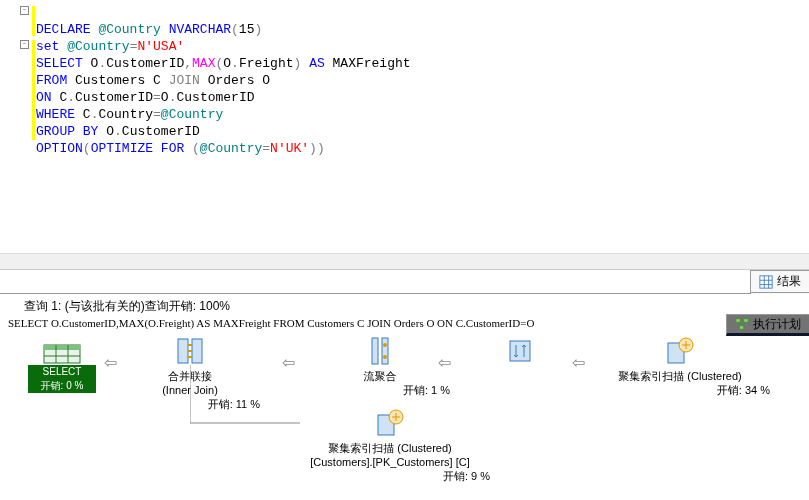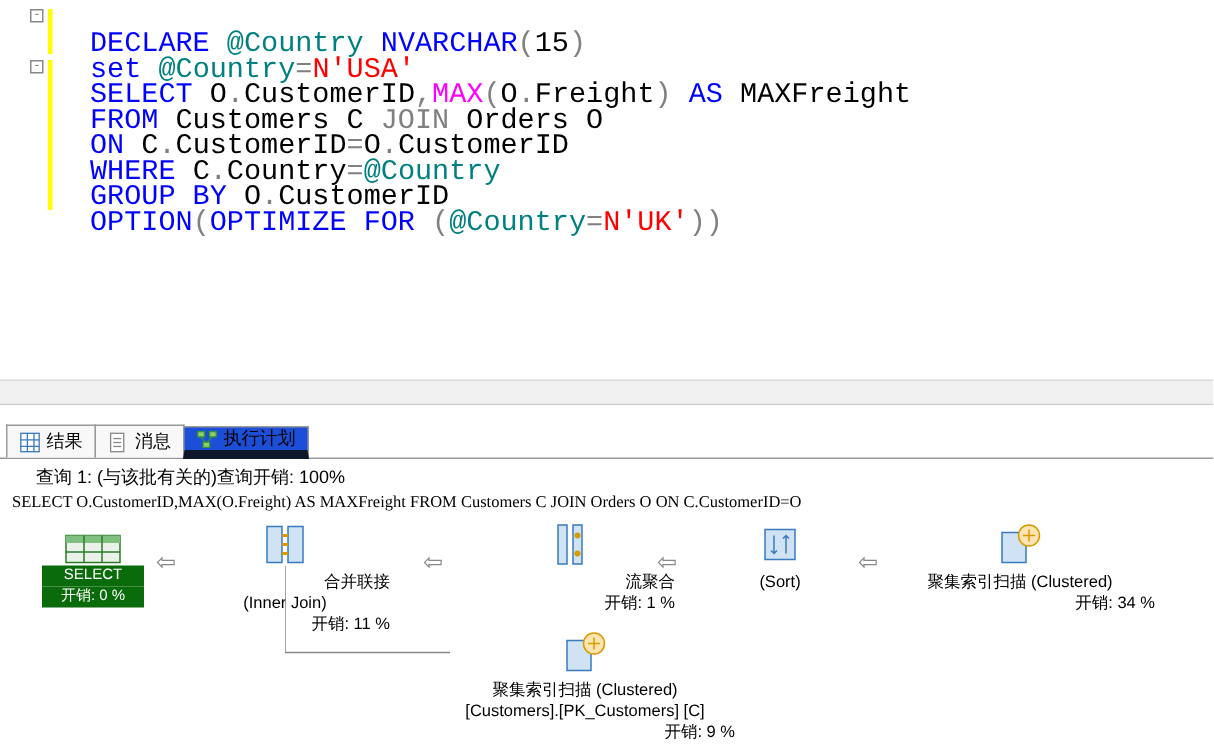--- a/index.html
+++ b/index.html
@@ -18,22 +18,21 @@
     background: #fff;
     position: relative;
     overflow: hidden;
     border-bottom: 1px solid #ccc;
   }
   .code-area {
     position: absolute;
     top: 4px; left: 36px;
     white-space: pre;
     line-height: 17px;
-    font-size: 19px;
-    padding-left: 24px;
+    font-size: 13px;
   }
   .gutter {
     position: absolute;
     left: 20px; top: 0;
     width: 16px;
     height: 270px;
   }
   .gutter .fold {
     position: absolute;
     width: 9px; height: 9px;
@@ -62,45 +61,46 @@
     height: 16px;
     background: #f0f0f0;
     border-top: 1px solid #ddd;
   }
   .hscroll .thumb {
     position: absolute;
     left: 0; top: 0;
     width: 420px; height: 14px;
   }
   .tabs-bar {
-    height: 36px;
+    height: 24px;
     background: #fff;
     border-bottom: 1px solid #999;
     display: flex;
     align-items: flex-end;
     padding-left: 4px;
     font-family: "Microsoft YaHei", sans-serif;
     font-size: 12px;
+    flex-direction: column;
   }
   .tab {
     display: flex;
     align-items: center;
     padding: 2px 8px;
     border: 1px solid #999;
     border-bottom: none;
     background: #f8f8f8;
     margin-right: -1px;
     height: 22px;
     cursor: pointer;
   }
   .tab.active {
-    background: #1d4ed8;
+    background: #737373;
     position: relative;
     z-index: 2;
-    border-bottom: 6px solid #0f172a;
+    border-bottom: 3px solid #0f172a;
     margin-bottom: -1px;
   }
   .tab .ticon {
     width: 14px; height: 14px;
     margin-right: 4px;
     display: inline-block;
   }
   .plan-pane {
     flex: 1;
     background: #fff;
@@ -128,21 +128,21 @@
     width: 140px;
     text-align: center;
     font-size: 11px;
     line-height: 14px;
   }
   .node .nicon {
     width: 32px; height: 32px;
     margin: 0 auto 2px auto;
     display: block;
   }
-  .node .nlabel { color: #000; text-align: right; }
+  .node .nlabel { color: #000; }
   .node .nsub { color: #000; }
   .node .ncost { color: #000; text-align: right; }
   .select-node {
     position: absolute;
     left: 28px; top: 8px;
     width: 68px;
     text-align: center;
     font-size: 11px;
   }
   .select-node .box {
@@ -264,21 +264,20 @@
     </div>
 
     <span class="arrow" style="left:438px;top:18px">⇦</span>
 
     <div class="node" style="left:450px;top:0">
       <svg class="nicon" viewBox="0 0 32 32">
           <rect x="6" y="6" width="20" height="20" fill="#cfe3f5" stroke="#3a7abf"></rect>
           <path d="M12 10 L12 22 M10 20 L12 22 L14 20" stroke="#3a7abf" fill="none"></path>
           <path d="M20 22 L20 10 M18 12 L20 10 L22 12" stroke="#3a7abf" fill="none"></path>
         </svg>
-      <div class="nsub">(Sort)</div>
     </div>
 
     <span class="arrow" style="left:572px;top:18px">⇦</span>
 
     <div class="node" style="left:590px;top:0;width:180px">
       <svg class="nicon" viewBox="0 0 32 32">
           <rect x="4" y="8" width="16" height="20" fill="#cfe3f5" stroke="#3a7abf"></rect>
           <circle cx="22" cy="10" r="7" fill="#ffe4b3" stroke="#d79b00"></circle>
           <path d="M22 6 L22 14 M18 10 L26 10" stroke="#d79b00"></path>
         </svg>

